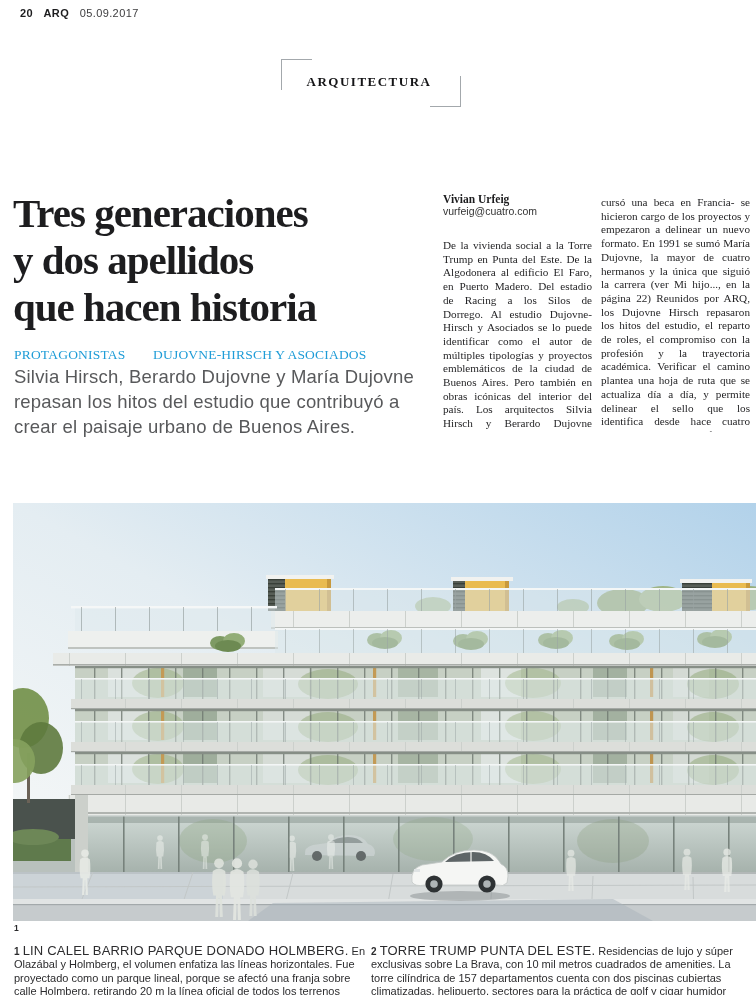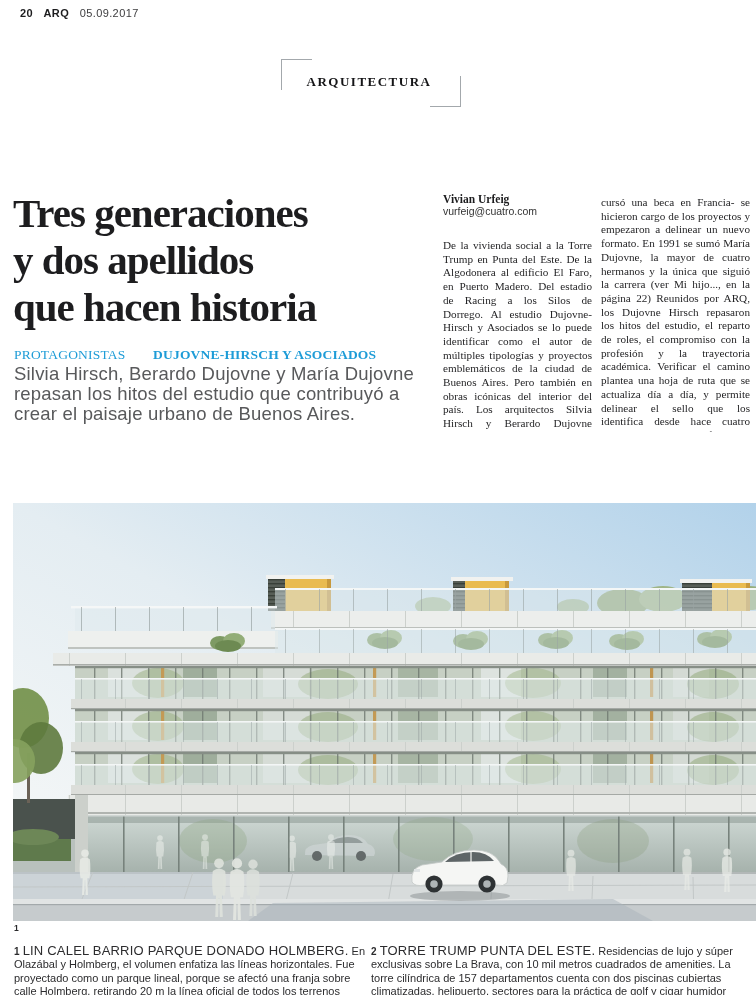--- a/index.html
+++ b/index.html
@@ -22,25 +22,25 @@
   .br-br{position:absolute;right:0;bottom:0;width:30px;height:30px;
        border-right:1px solid #a3a8ac;border-bottom:1px solid #a3a8ac;}
 
   
   .headline{position:absolute;left:13px;top:190px;width:430px;
        font-weight:700;font-size:41px;line-height:47px;letter-spacing:-1px;color:#1d1d1f;}
 
   
   .kicker{position:absolute;left:14px;top:347px;font-size:13.5px;letter-spacing:.2px;white-space:nowrap;}
   .kicker .k1{color:#1e9cd7;font-weight:400;margin-right:24px;}
-  .kicker .k2{color:#1e9cd7;font-weight:700;}
+  .kicker .k2{color:#1e9cd7;font-weight:400;}
 
   
   .lede{position:absolute;left:14px;top:364px;width:424px;
-       font-family:"Liberation Sans",sans-serif;font-size:18.5px;line-height:20px;
+       font-family:"Liberation Sans",sans-serif;font-size:18.5px;line-height:25px;
        letter-spacing:.2px;color:#58595b;}
 
   
   .byline{position:absolute;left:443px;top:193px;width:149px;}
   .byline .author{font-weight:700;font-size:11.5px;color:#1c1c1e;}
   .byline .email{font-family:"Liberation Sans",sans-serif;font-size:10.5px;color:#333;}
 
   
   .col{position:absolute;width:149px;font-size:11.2px;line-height:13.7px;
        text-align:justify;color:#1f1f21;overflow:hidden;}

